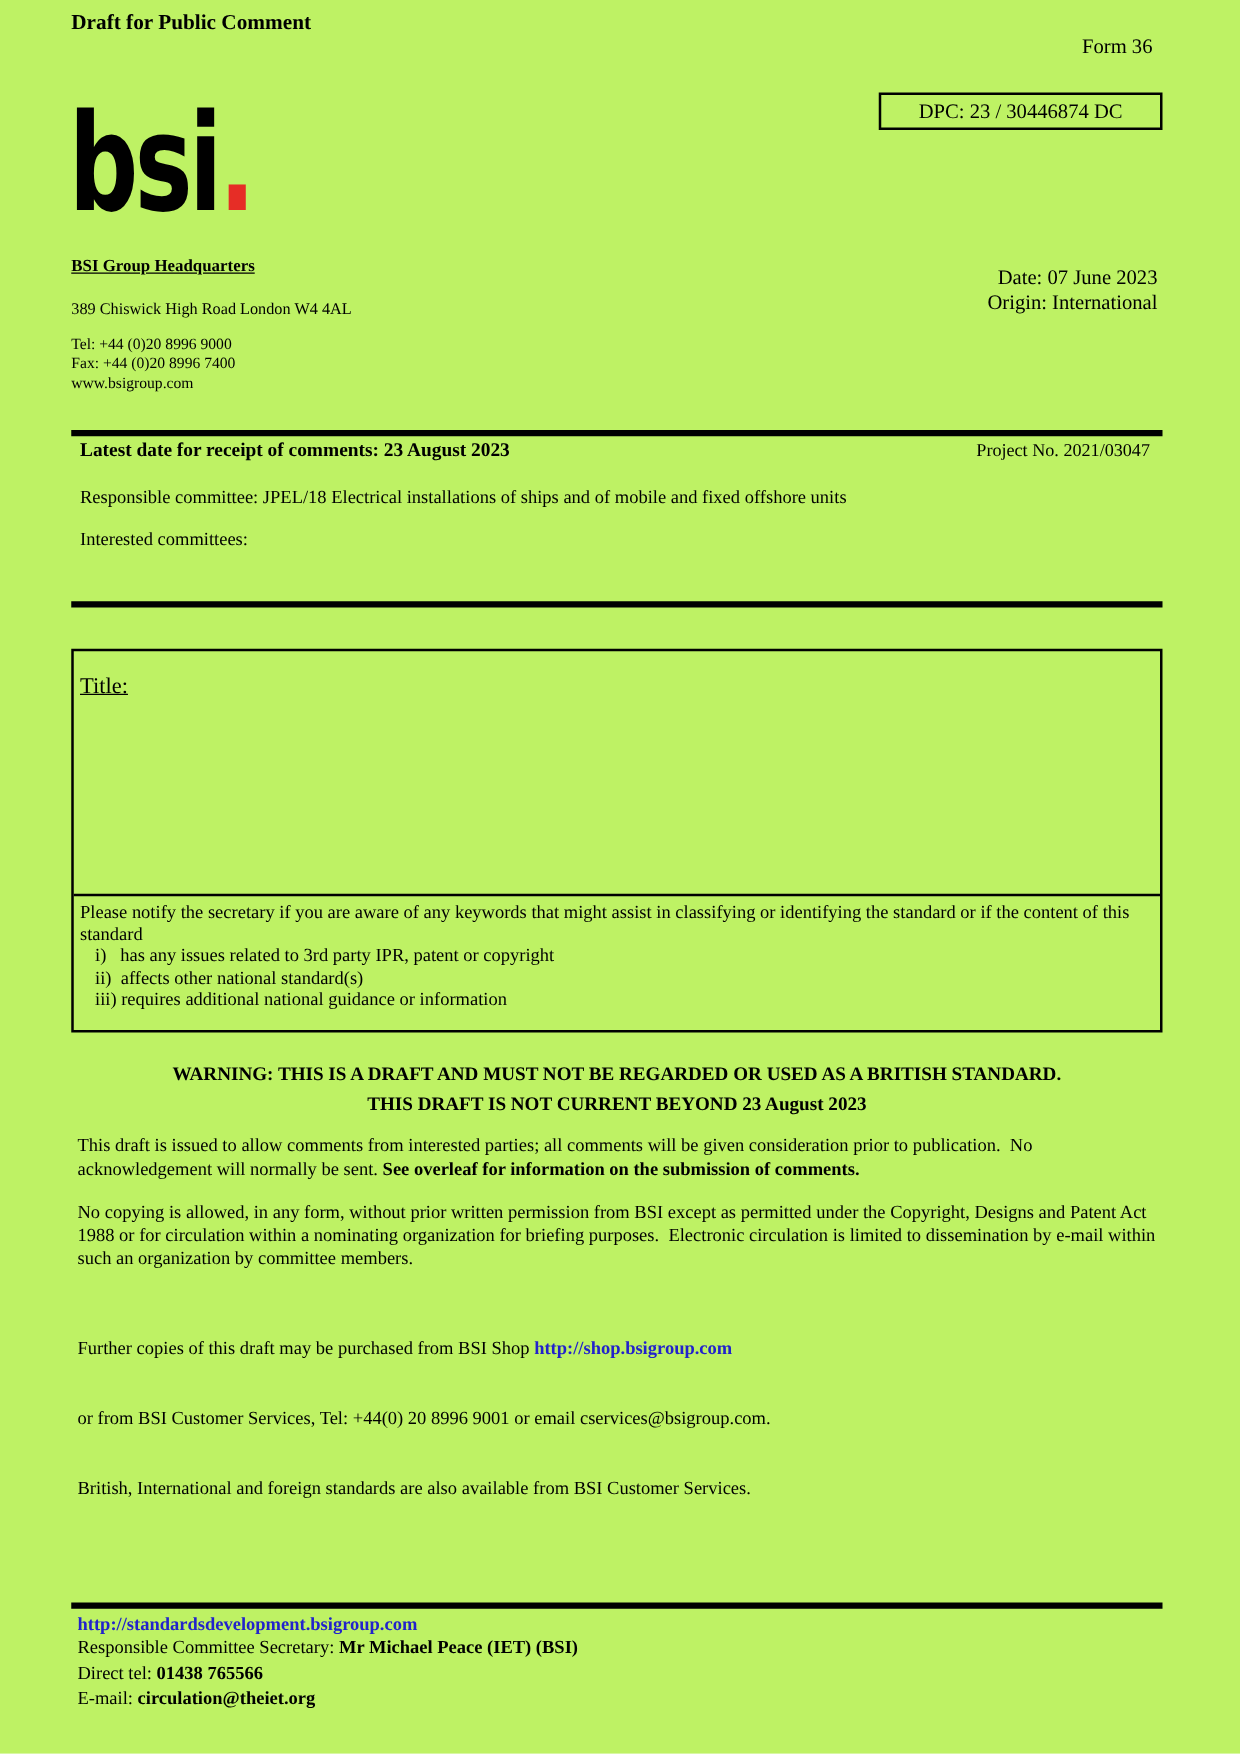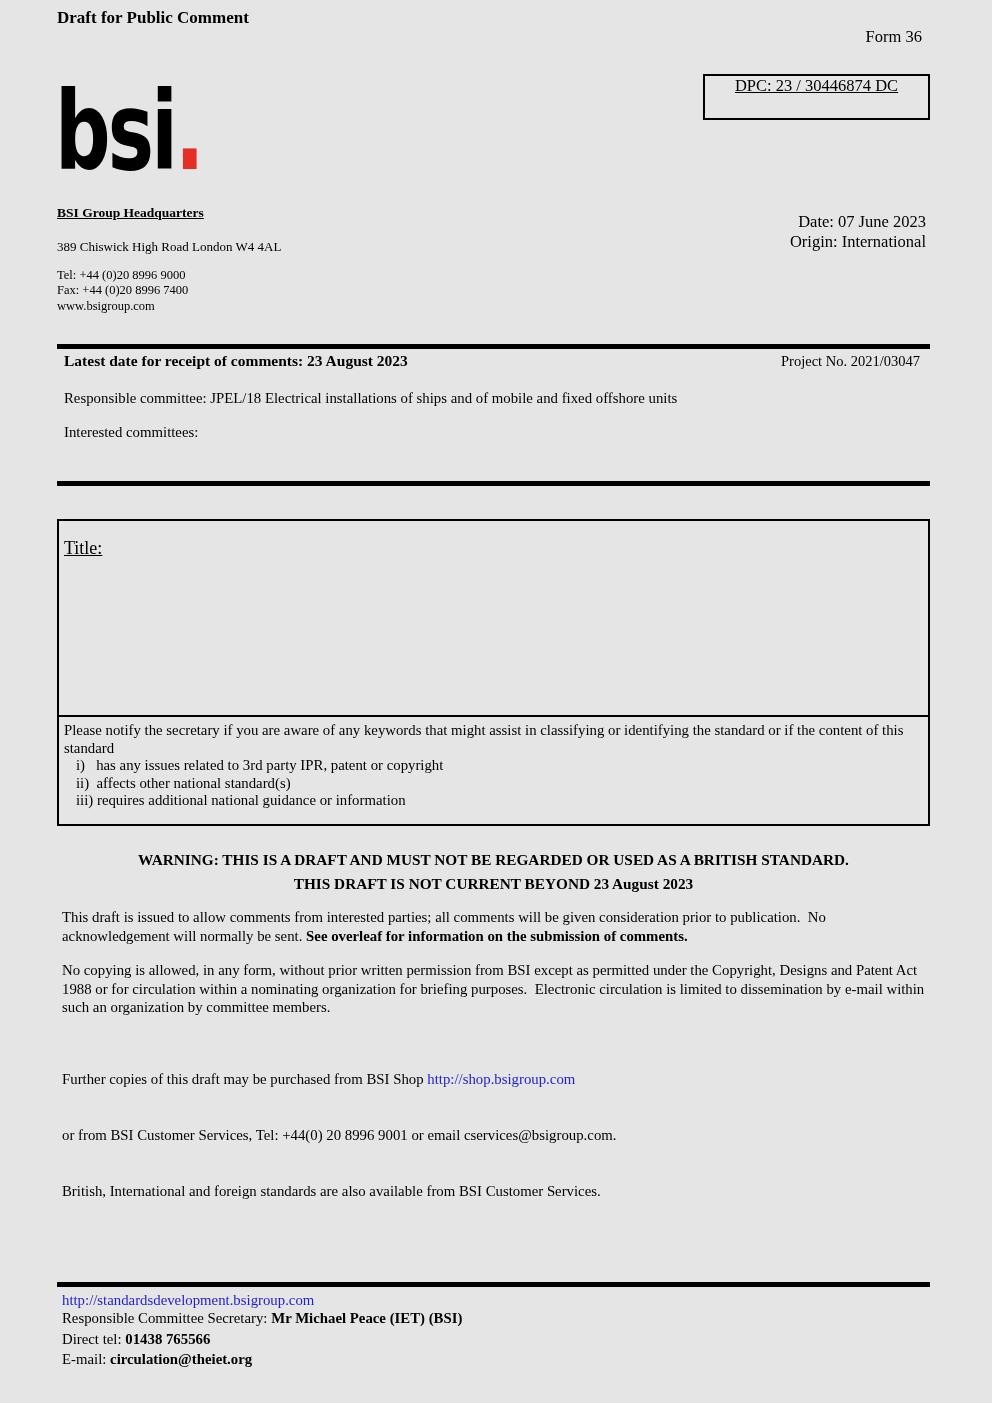--- a/index.html
+++ b/index.html
@@ -1,37 +1,36 @@
 <!DOCTYPE html>
 <html style="--brand_red: #e62d26; --link_blue: #2222cc;"><head>
 <meta charset="utf-8">
 <style>
   * { margin: 0; padding: 0; box-sizing: border-box; }
   html, body { background: #ffffff; }
   .page {
     position: relative;
     width: 992px;
     height: 1403px;
-    background: #e5e5e5;
+    background: #bef264;
     color: #000000;
     font-family: "Liberation Serif", serif;
     overflow: hidden;
     margin: 0 auto;
   }
   .abs { position: absolute; }
 
   .draft-label { left: 57px; top: 8px; font-size: 17px; font-weight: bold; }
   .form-label  { right: 70px; top: 27px; font-size: 16.5px; }
 
   .dpc-box {
-    left: 703px; top: 74px; width: 227px; height: 46px;
+    left: 703px; top: 74px; width: 227px; height: 30px;
     border: 2px solid #000;
-    display: flex; align-items: flex-start; justify-content: center;
+    display: flex; align-items: center; justify-content: center;
     font-size: 16.5px;
-    text-decoration: underline;
   }
 
   .logo {
     left: 55px; top: 78px;
     font-family: "DejaVu Sans", sans-serif;
     font-weight: bold;
     font-size: 108px;
     line-height: 1;
     letter-spacing: -4px;
     transform: scaleX(0.72);
@@ -82,21 +81,21 @@
   .warning-block {
     left: 57px; top: 848px; width: 873px;
     text-align: center; font-weight: bold;
     font-size: 15.3px; line-height: 24px;
   }
 
   .body-block { left: 62px; top: 908px; width: 866px; font-size: 14.8px; line-height: 18.6px; }
   .body-block p, .body-block div.para { white-space: pre-wrap; }
   .para + .para { margin-top: 16px; }
   .bold { font-weight: bold; }
-  a.doc-link, .doc-link { color: var(--link_blue, #2222cc); font-weight: normal; text-decoration: none; cursor: pointer; }
+  a.doc-link, .doc-link { color: var(--link_blue, #2222cc); font-weight: bold; text-decoration: none; cursor: pointer; }
 
   .footer-block { left: 62px; top: 1308px; font-size: 14.8px; line-height: 20.6px; }
 </style>
 </head>
 <body>
 
 <div class="page">
 
   <div class="abs draft-label">Draft for Public Comment</div>
   <div class="abs form-label">Form 36</div>

